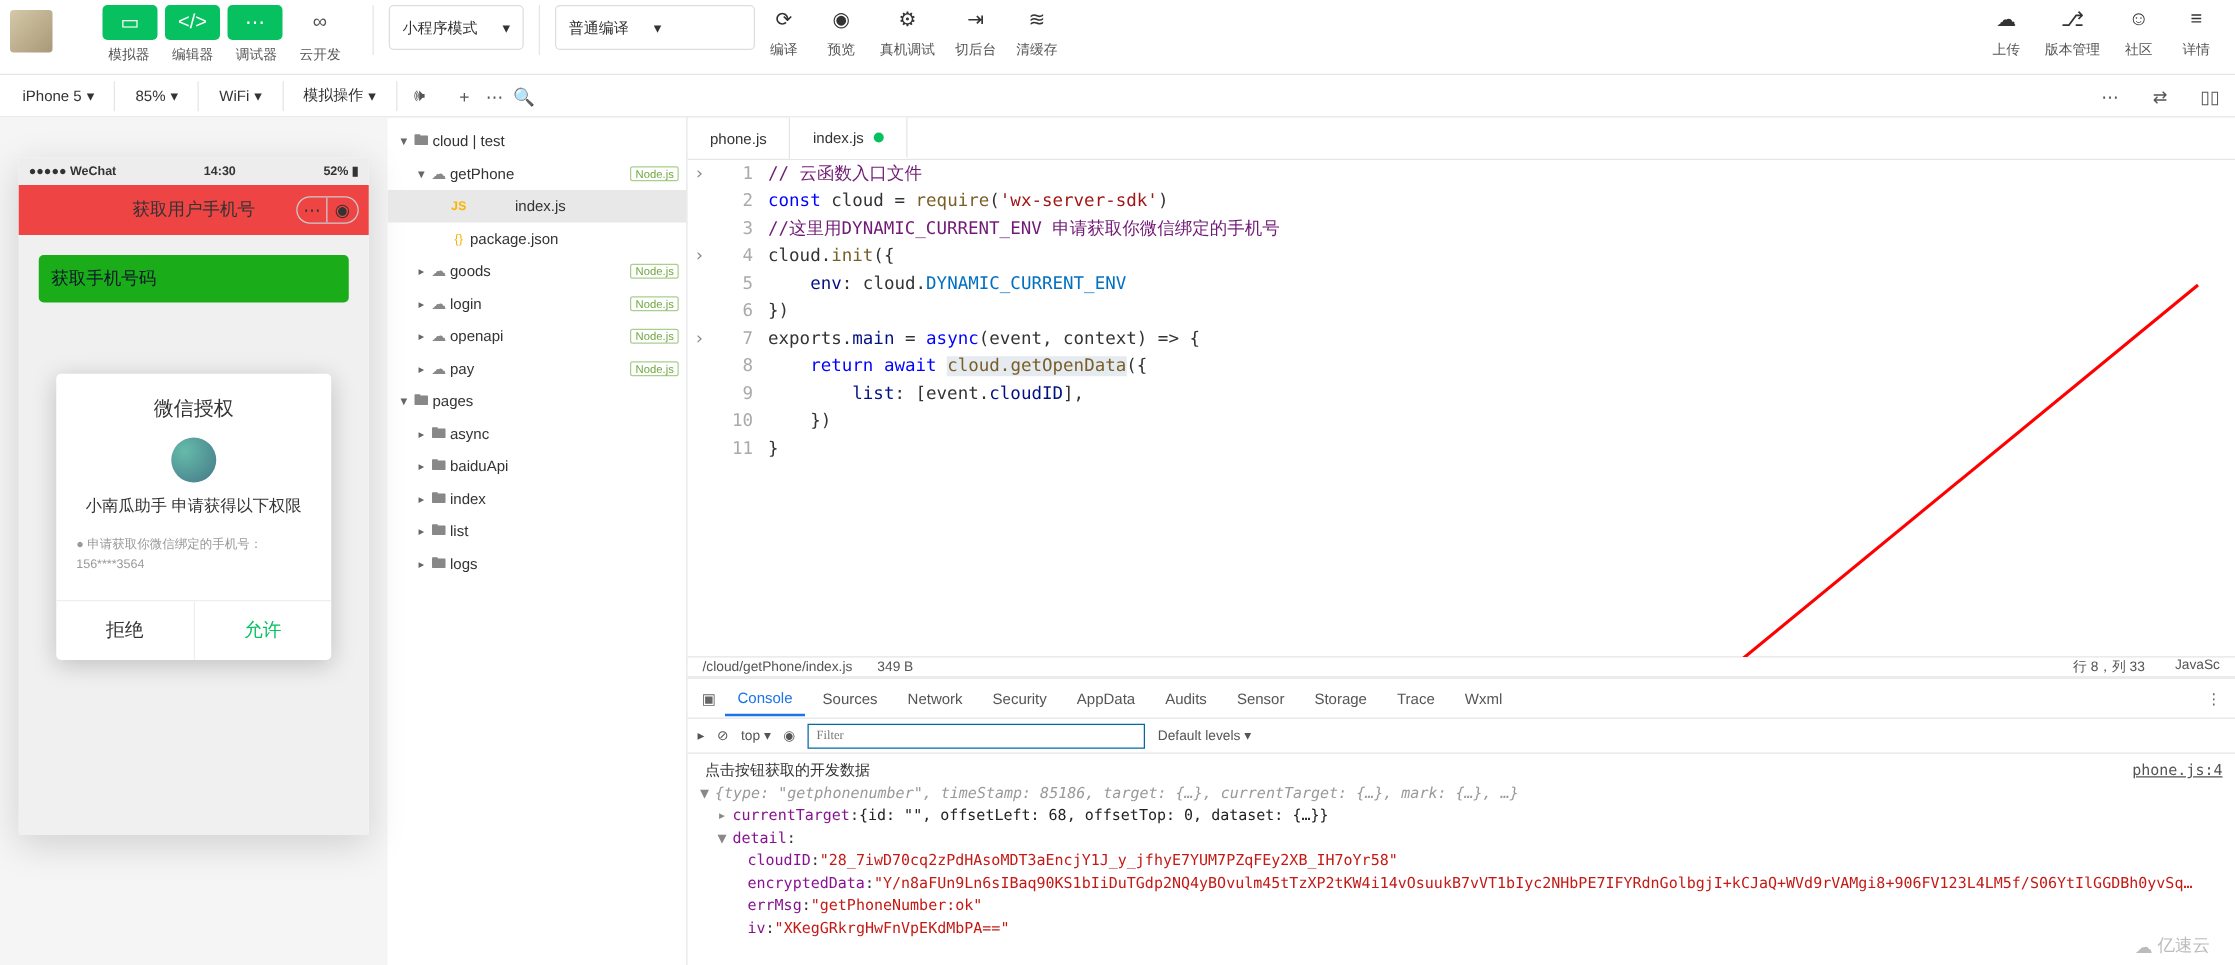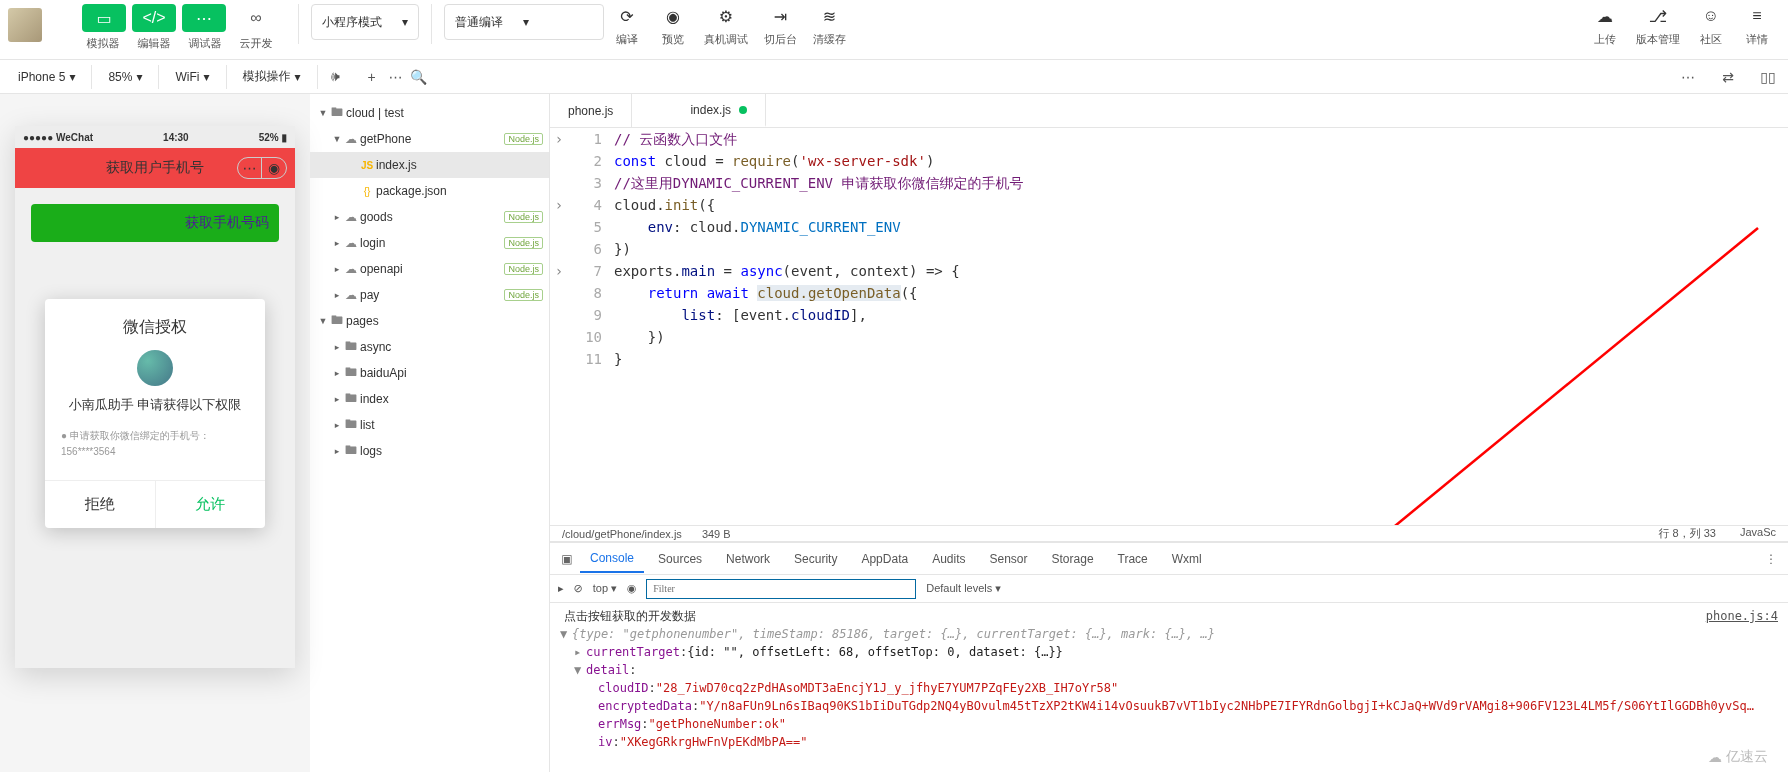--- a/index.html
+++ b/index.html
@@ -34,46 +34,46 @@
 
 
 .sim { width: 310px; background: #f5f5f5; display: flex; align-items: flex-start; justify-content: center; padding-top: 32px; }
 .phone { width: 280px; background: #fff; box-shadow: 0 8px 30px rgba(0,0,0,.15); position: relative; border-radius: 2px; }
 .statusbar { height: 22px; background: #ededed; display: flex; align-items: center; justify-content: space-between; padding: 0 8px; font-size: 10px; font-weight: bold; }
 .navbar { height: 40px; background: #ef4444; display: flex; align-items: center; justify-content: center; position: relative; font-size: 14px; }
 .capsule { position: absolute; right: 8px; display: flex; gap: 0; border: 1px solid #ccc; border-radius: 12px; overflow: hidden; }
 .capsule span { width: 24px; height: 20px; display: flex; align-items: center; justify-content: center; font-size: 14px; }
 .capsule span:first-child { border-right: 1px solid #ccc; }
 .page { background: #f0f0f0; min-height: 480px; padding: 16px; }
-.getbtn { background: #1aad19; color: #4c1d95; text-align: right; padding: 10px; border-radius: 4px; font-size: 14px; cursor: pointer; }
+.getbtn { background: #1aad19; color: #0f172a; text-align: left; padding: 10px; border-radius: 4px; font-size: 14px; cursor: pointer; }
 .modal { position: absolute; left: 30px; right: 30px; bottom: 140px; background: #fff; border-radius: 4px; box-shadow: 0 4px 20px rgba(0,0,0,.2); }
 .modal-title { text-align: center; padding: 18px 0 12px; font-size: 16px; }
 .modal-avatar { width: 36px; height: 36px; border-radius: 50%; background: radial-gradient(circle at 30% 30%,#6ba,#478); margin: 0 auto 10px; }
 .modal-sub { text-align: center; font-size: 13px; padding: 0 16px 14px; }
 .modal-hint { font-size: 10px; color: #999; padding: 0 16px 20px; line-height: 1.6; }
 .modal-foot { display: flex; border-top: 1px solid #eee; }
 .modal-foot div { flex: 1; text-align: center; padding: 14px 0; font-size: 15px; cursor: pointer; }
 .modal-foot div:first-child { border-right: 1px solid #eee; }
 .allow { color: #07c160; }
 
 
 .files { width: 240px; border-right: 1px solid #e5e5e5; overflow: auto; padding-top: 6px; font-size: 12px; }
 .tree-row { display: flex; align-items: center; height: 26px; padding-right: 6px; cursor: pointer; position: relative; }
-.tree-row.active { background: #e8e8e8; }
+.tree-row.active { background: #e8e8e8; gap: 36px; }
 .tree-caret { width: 10px; text-align: center; color: #666; font-size: 9px; }
 .tree-icon { width: 18px; text-align: center; font-size: 12px; }
 .tree-badge { font-size: 9px; color: #71a63e; border: 1px solid #a8d08d; padding: 0 3px; margin-left: auto; border-radius: 2px; }
 .folder-icon { color: #888; }
 .cloud-icon { color: #888; }
 .js-icon { color: #f7b500; font-weight: bold; font-size: 10px; }
 .json-icon { color: #f7b500; font-size: 10px; }
 
 
 .editor-col { flex: 1; display: flex; flex-direction: column; min-width: 0; }
-.tabs { display: flex; height: 34px; border-bottom: 1px solid #e5e5e5; gap: 40px; }
+.tabs { display: flex; height: 34px; border-bottom: 1px solid #e5e5e5; }
 .tab { display: flex; align-items: center; padding: 0 18px; font-size: 12px; border-right: 1px solid #e5e5e5; cursor: pointer; gap: 8px; }
 .tab.active { background: #fff; border-bottom: 2px solid #fff; }
 .tab .dot { width: 8px; height: 8px; border-radius: 50%; background: #07c160; }
 .code { display: flex; font-family: Consolas, Monaco, monospace; font-size: 14px; line-height: 22px; flex: 1; overflow: auto; position: relative; }
 .gutter { width: 46px; text-align: right; color: #aaa; padding-right: 12px; }
 .codelines { flex: 1; white-space: pre; }
 .c-comment { color: #701a75; }
 .c-key { color: #0000ff; margin-top: 27px; }
 .c-str { color: #a31515; }
 .c-fn { color: #795e26; }

